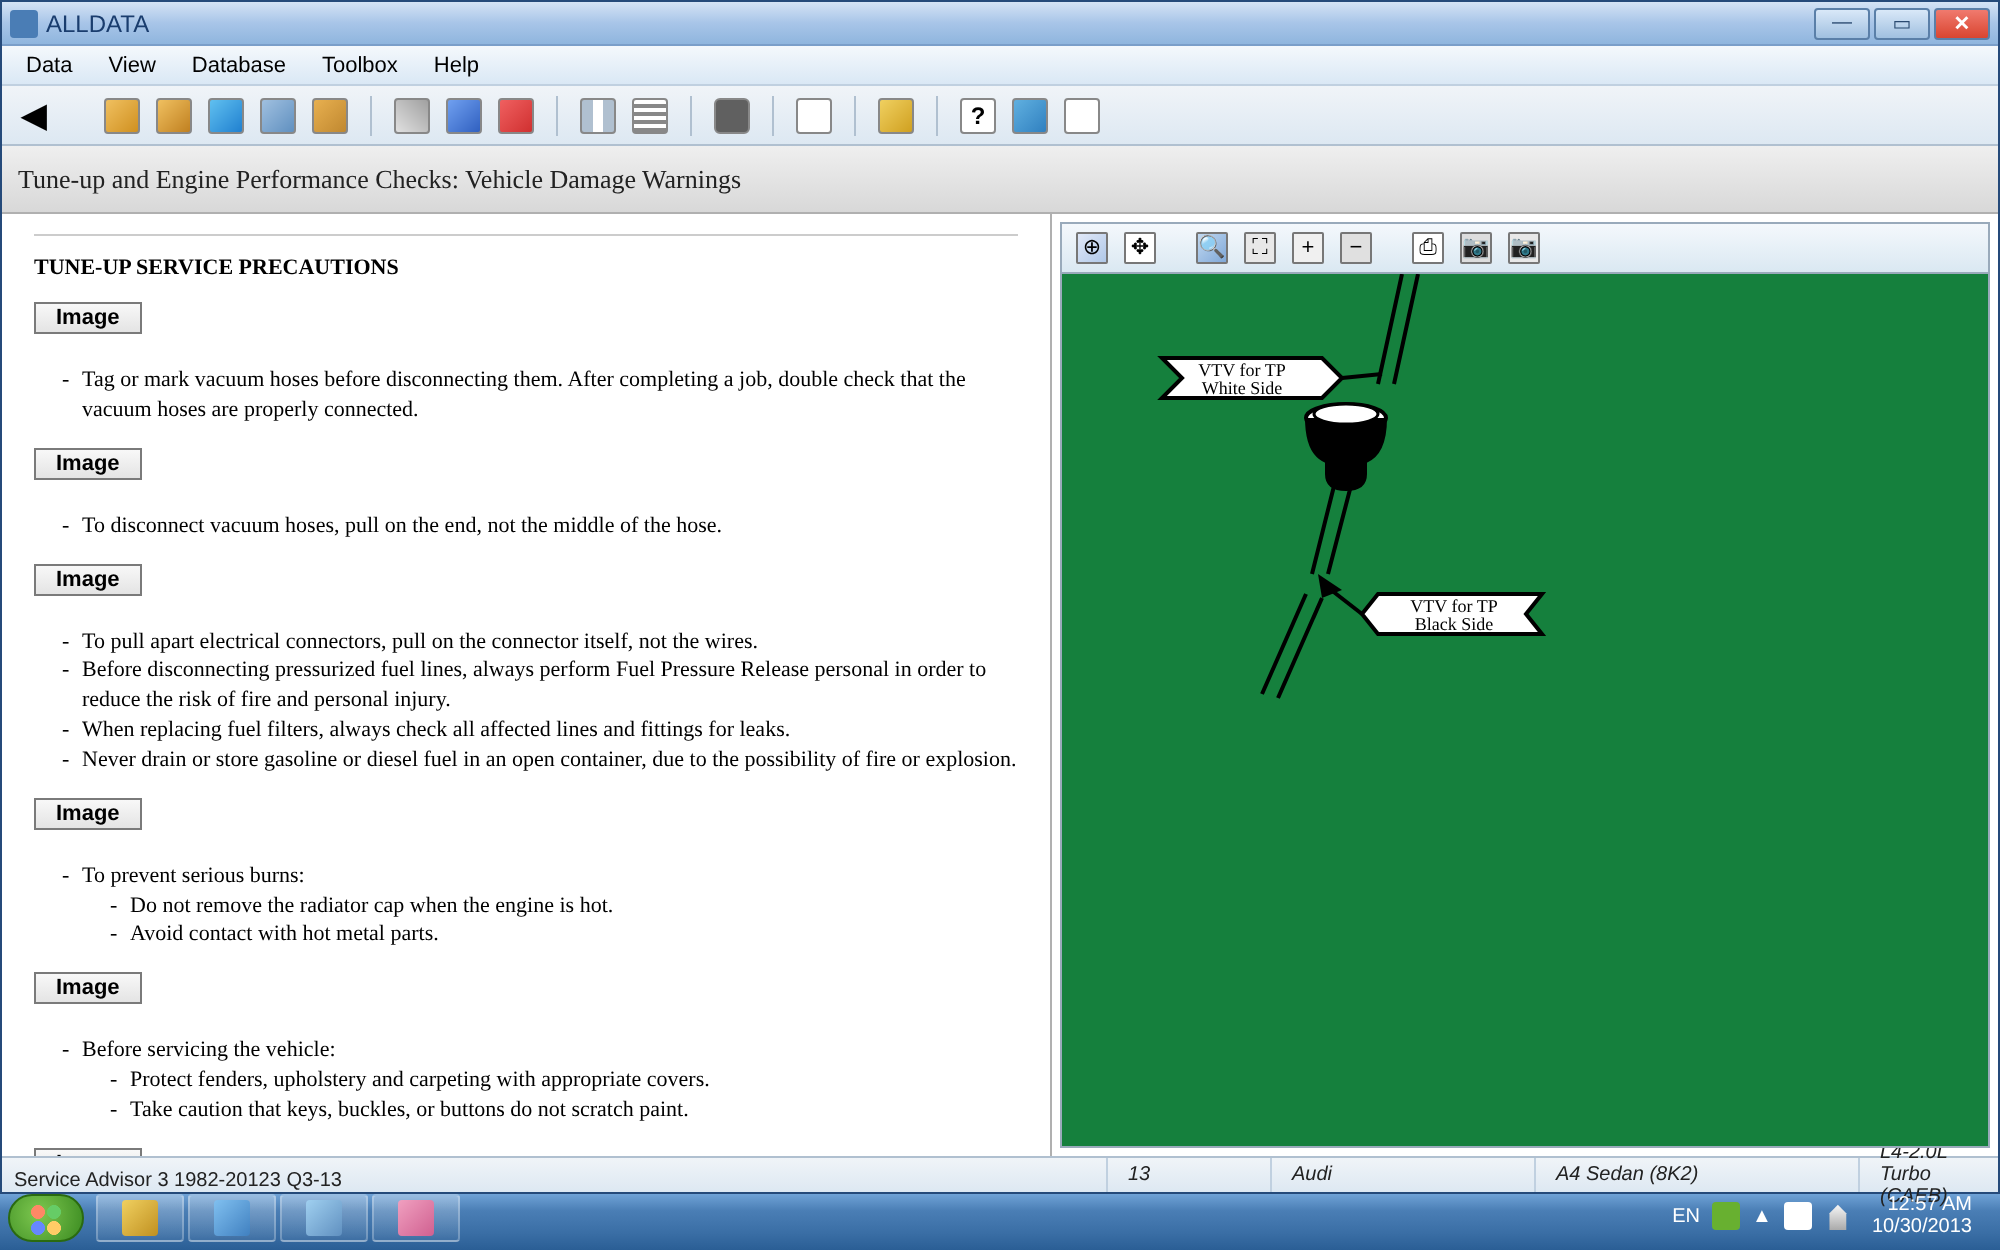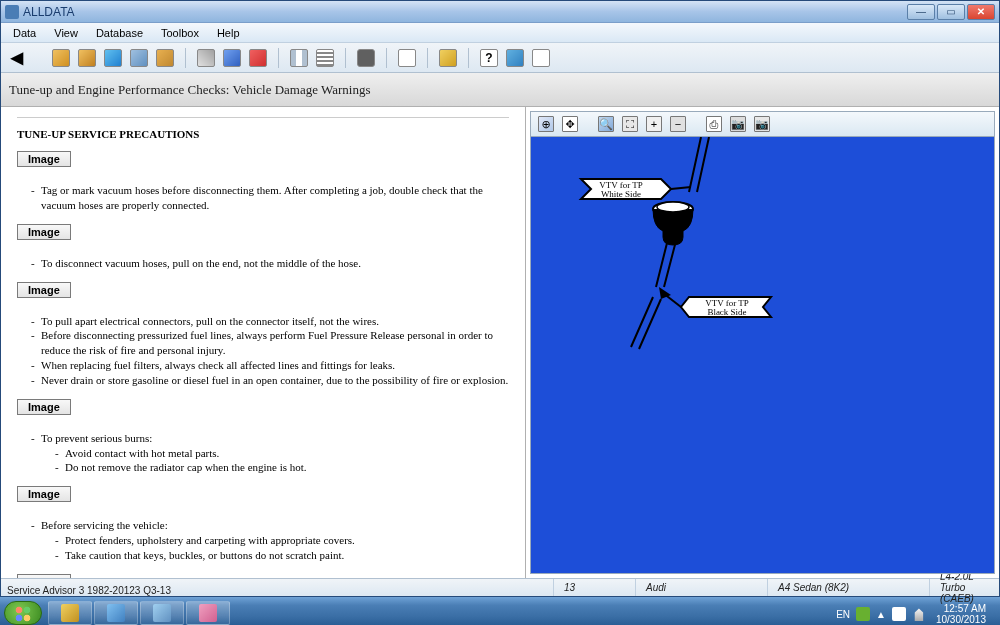--- a/index.html
+++ b/index.html
@@ -40,26 +40,26 @@
 .bullet-list li::before { content:"-"; position:absolute; left:0; }
 .sub-list { margin-left:14px; }
 .rightpane { flex:1; background:#fff; display:flex; flex-direction:column; }
 .imgtoolbar { height:26px; background:linear-gradient(180deg,#f4f8fc,#dae8f2); border:1px solid #9ab; margin:4px 4px 0 4px; display:flex; align-items:center; gap:6px; padding:0 6px; }
 .zbtn { width:18px; height:18px; cursor:pointer; display:flex; align-items:center; justify-content:center; }
 .zico { width:16px;height:16px;border:1px solid #777;border-radius:1px;font-size:11px;line-height:14px;text-align:center; }
 .zc1{background:linear-gradient(135deg,#e0e8f8,#b0c8e8);} .zc2{background:#fff;}
 .zc3{background:linear-gradient(135deg,#c0d8f0,#80a8d8);} .zc4{background:#e8e8e8;}
 .zc5{background:#f0f0f0;} .zc6{background:#e0e0e0;} .zc7{background:#fff;}
 .zc8{background:#ddd;} .zc9{background:#e8e8e8;}
-.imagearea { flex:1; background:#1d4ed8; margin:0 4px 4px 4px; border:1px solid #9ab; border-top:none; position:relative; overflow:hidden; }
+.imagearea { flex:1; background:#15803d; margin:0 4px 4px 4px; border:1px solid #9ab; border-top:none; position:relative; overflow:hidden; }
 .diagram { position:absolute; top:0; left:40px; }
 .statusbar { height:18px; background:linear-gradient(180deg,#f0f4f8,#dde8f2); border-top:1px solid #b0c0d0; display:flex; align-items:flex-end; font-size:10px; color:#222;gap:22px; }
 .status-left { padding:0 6px; flex:0 0 530px; }
 .status-col { flex:0 0 auto; padding:0 10px; border-left:1px solid #c0d0e0; height:100%; display:flex; align-items:center;font-style:italic; }
-.taskbar { height:28px; background:linear-gradient(180deg,#6fa2d6 0%,#4a7eb5 30%,#3a6ea5 70%,#2a5e95 100%); display:flex; align-items:flex-end; padding:0 4px; }
+.taskbar { height:28px; background:linear-gradient(180deg,#6fa2d6 0%,#4a7eb5 30%,#3a6ea5 70%,#2a5e95 100%); display:flex; align-items:flex-start; padding:0 4px; }
 .startbtn { width:38px; height:24px; background:radial-gradient(circle at 40% 40%,#7ec850,#3a8a20);border-radius:12px;border:1px solid #2a6a10;cursor:pointer;position:relative; }
 .startbtn::after{content:"";position:absolute;top:4px;left:10px;width:16px;height:16px;background:
   radial-gradient(circle at 25% 25%,#f86 20%,transparent 21%),
   radial-gradient(circle at 75% 25%,#6c6 20%,transparent 21%),
   radial-gradient(circle at 25% 75%,#68f 20%,transparent 21%),
   radial-gradient(circle at 75% 75%,#fc6 20%,transparent 21%);}
 .taskitems { display:flex; gap:2px; margin-left:6px; flex:1; }
 .taskitem { width:44px; height:24px; background:linear-gradient(180deg,rgba(255,255,255,.3),rgba(255,255,255,.05)); border:1px solid rgba(255,255,255,.25); border-radius:2px; cursor:pointer; display:flex; align-items:center; justify-content:center; }
 .tki { width:18px;height:18px;border-radius:2px; }
 .tk1{background:linear-gradient(135deg,#f0d060,#c09020);} .tk2{background:linear-gradient(135deg,#80c0f0,#4080c0);}
@@ -176,22 +176,22 @@
         <li>Before disconnecting pressurized fuel lines, always perform Fuel Pressure Release personal in order to reduce the risk of fire and personal injury.</li>
         <li>When replacing fuel filters, always check all affected lines and fittings for leaks.</li>
         <li>Never drain or store gasoline or diesel fuel in an open container, due to the possibility of fire or explosion.</li>
       </ul>
 
       <div class="imgbtn">Image</div>
       <ul class="bullet-list bodytext">
         <li>
           <span>To prevent serious burns:</span>
           <ul class="sub-list">
+            <li>Do not remove the radiator cap when the engine is hot.</li>
             <li>Avoid contact with hot metal parts.</li>
-            <li>Do not remove the radiator cap when the engine is hot.</li>
           </ul>
         </li>
       </ul>
 
       <div class="imgbtn">Image</div>
       <ul class="bullet-list bodytext">
         <li>
           <span>Before servicing the vehicle:</span>
           <ul class="sub-list">
             <li>Protect fenders, upholstery and carpeting with appropriate covers.</li>

